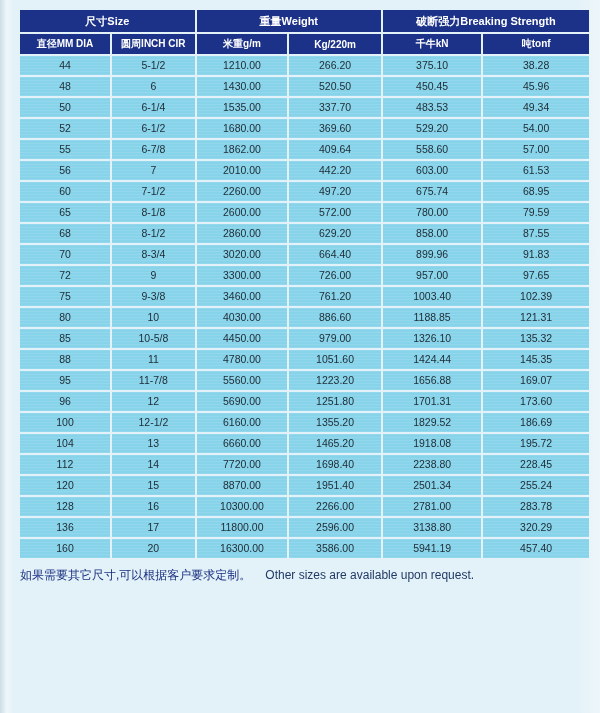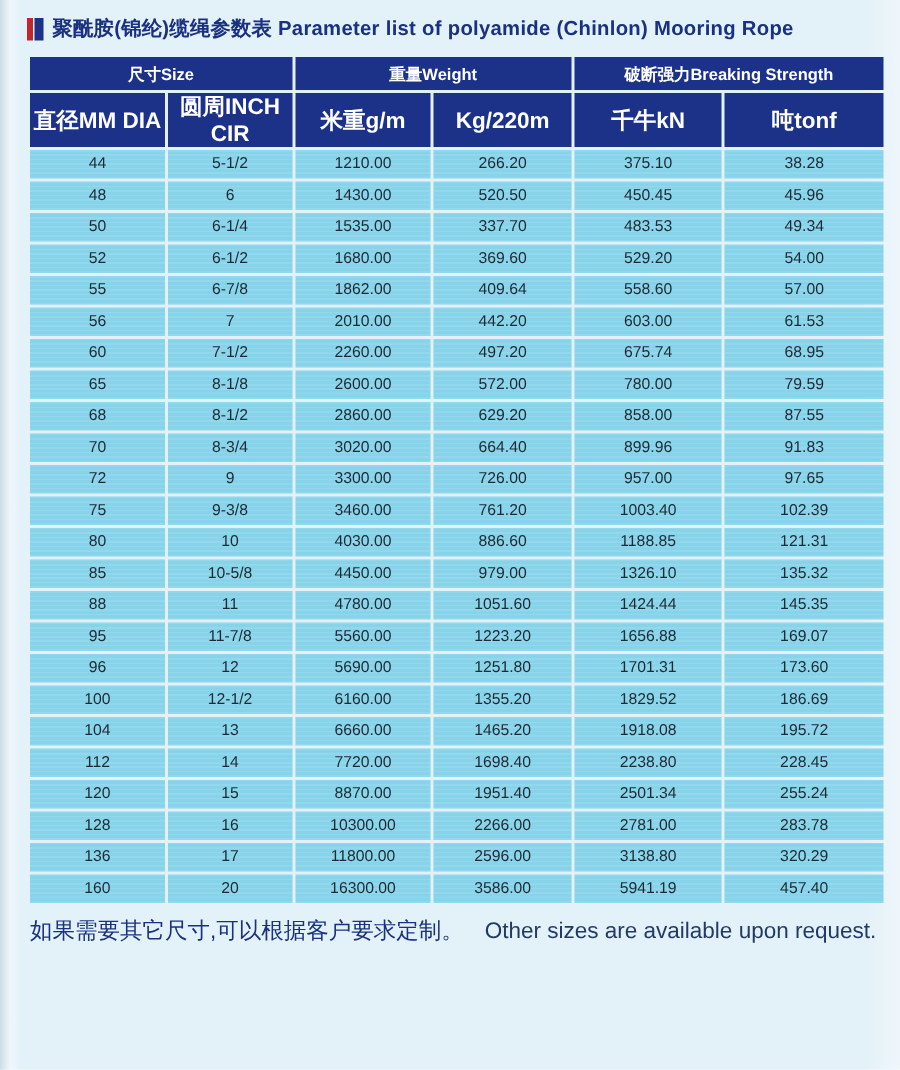--- a/index.html
+++ b/index.html
@@ -47,52 +47,45 @@
   }
   table.spec th {
     background: var(--navy);
     color: #ffffff;
     font-weight: bold;
     text-align: center;
     vertical-align: middle;
     padding: 0;
   }
   table.spec tr.group-row th { height: 22px; font-size: 11px; }
-  table.spec tr.sub-row th   { height: 20px; font-size: 15px; }
+  table.spec tr.sub-row th   { height: 20px; font-size: 10px; }
   table.spec td {
     background: var(--cell);
     background-image: repeating-linear-gradient(180deg, rgba(255,255,255,0.10) 0px, rgba(255,255,255,0.10) 1px, rgba(0,0,0,0.0) 1px, rgba(0,0,0,0.0) 3px);
     color: var(--text);
     font-size: 10.5px;
     line-height: 13px;
     text-align: center;
     vertical-align: middle;
     padding: 3px 0;
   }
   .footer-note {
     margin-top: 7px;
     margin-left: 2px;
-    font-size: 15px;
+    font-size: 12px;
     color: var(--titlecolor);
     white-space: nowrap;
   }
   .footer-note .en { margin-left: 14px; color: #223a66; }
 </style>
 </head>
 <body>
 
 <div class="page">
 
-  <div class="title-row">
-    <span class="title-icon">
-      <span class="bar-red"></span>
-      <span class="bar-blue"></span>
-    </span>
-    <span class="page-title">聚酰胺(锦纶)缆绳参数表 Parameter list of polyamide (Chinlon) Mooring Rope</span>
-  </div>
 
   <table class="spec">
     <colgroup>
       <col style="width:16.1%">
       <col style="width:14.8%">
       <col style="width:16.2%">
       <col style="width:16.4%">
       <col style="width:17.6%">
       <col style="width:18.9%">
     </colgroup>

